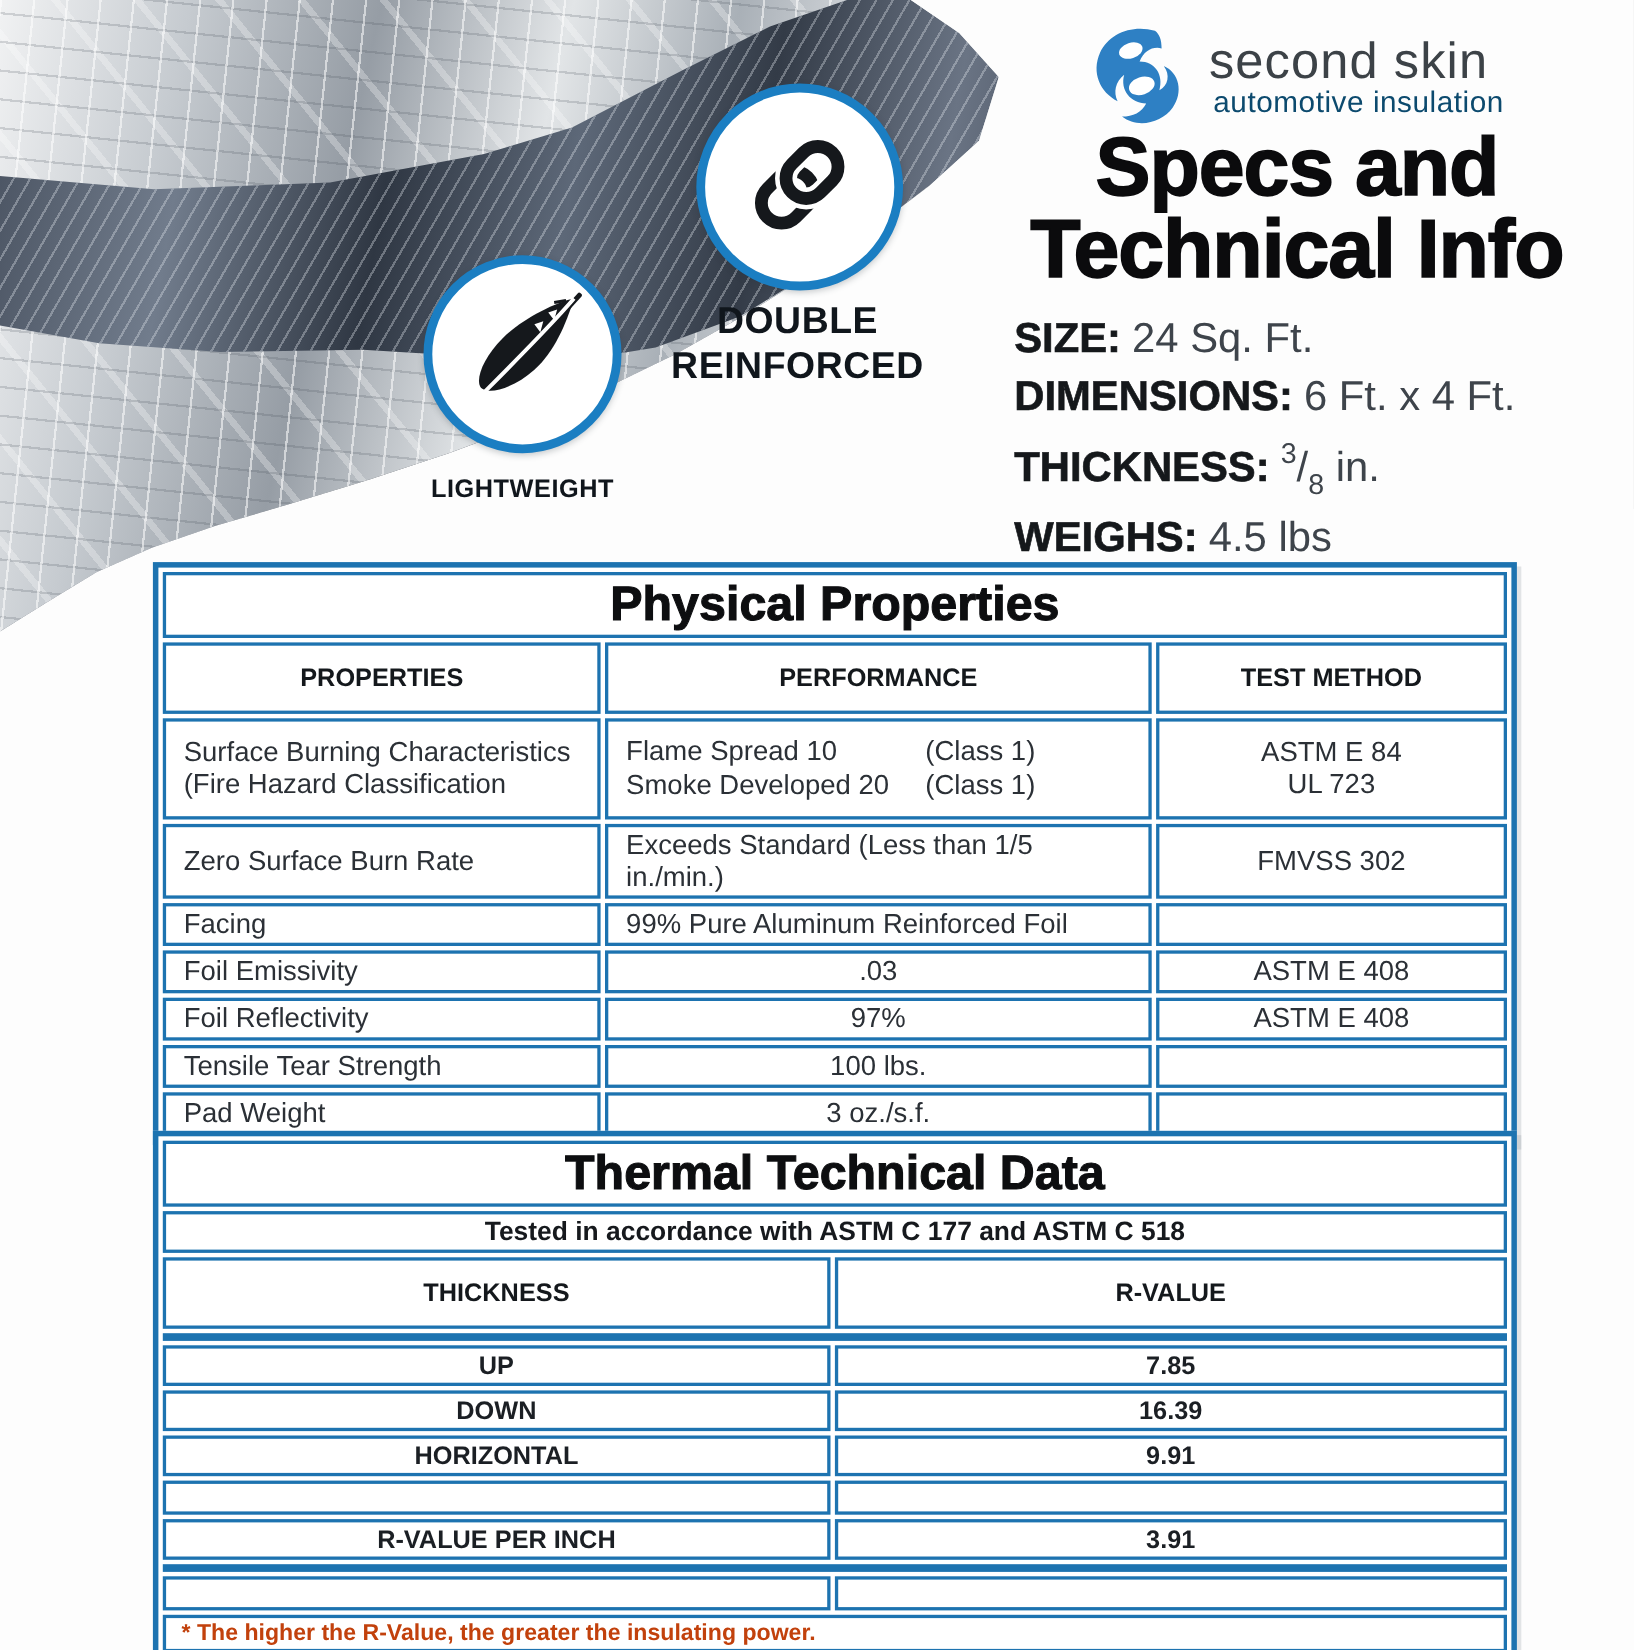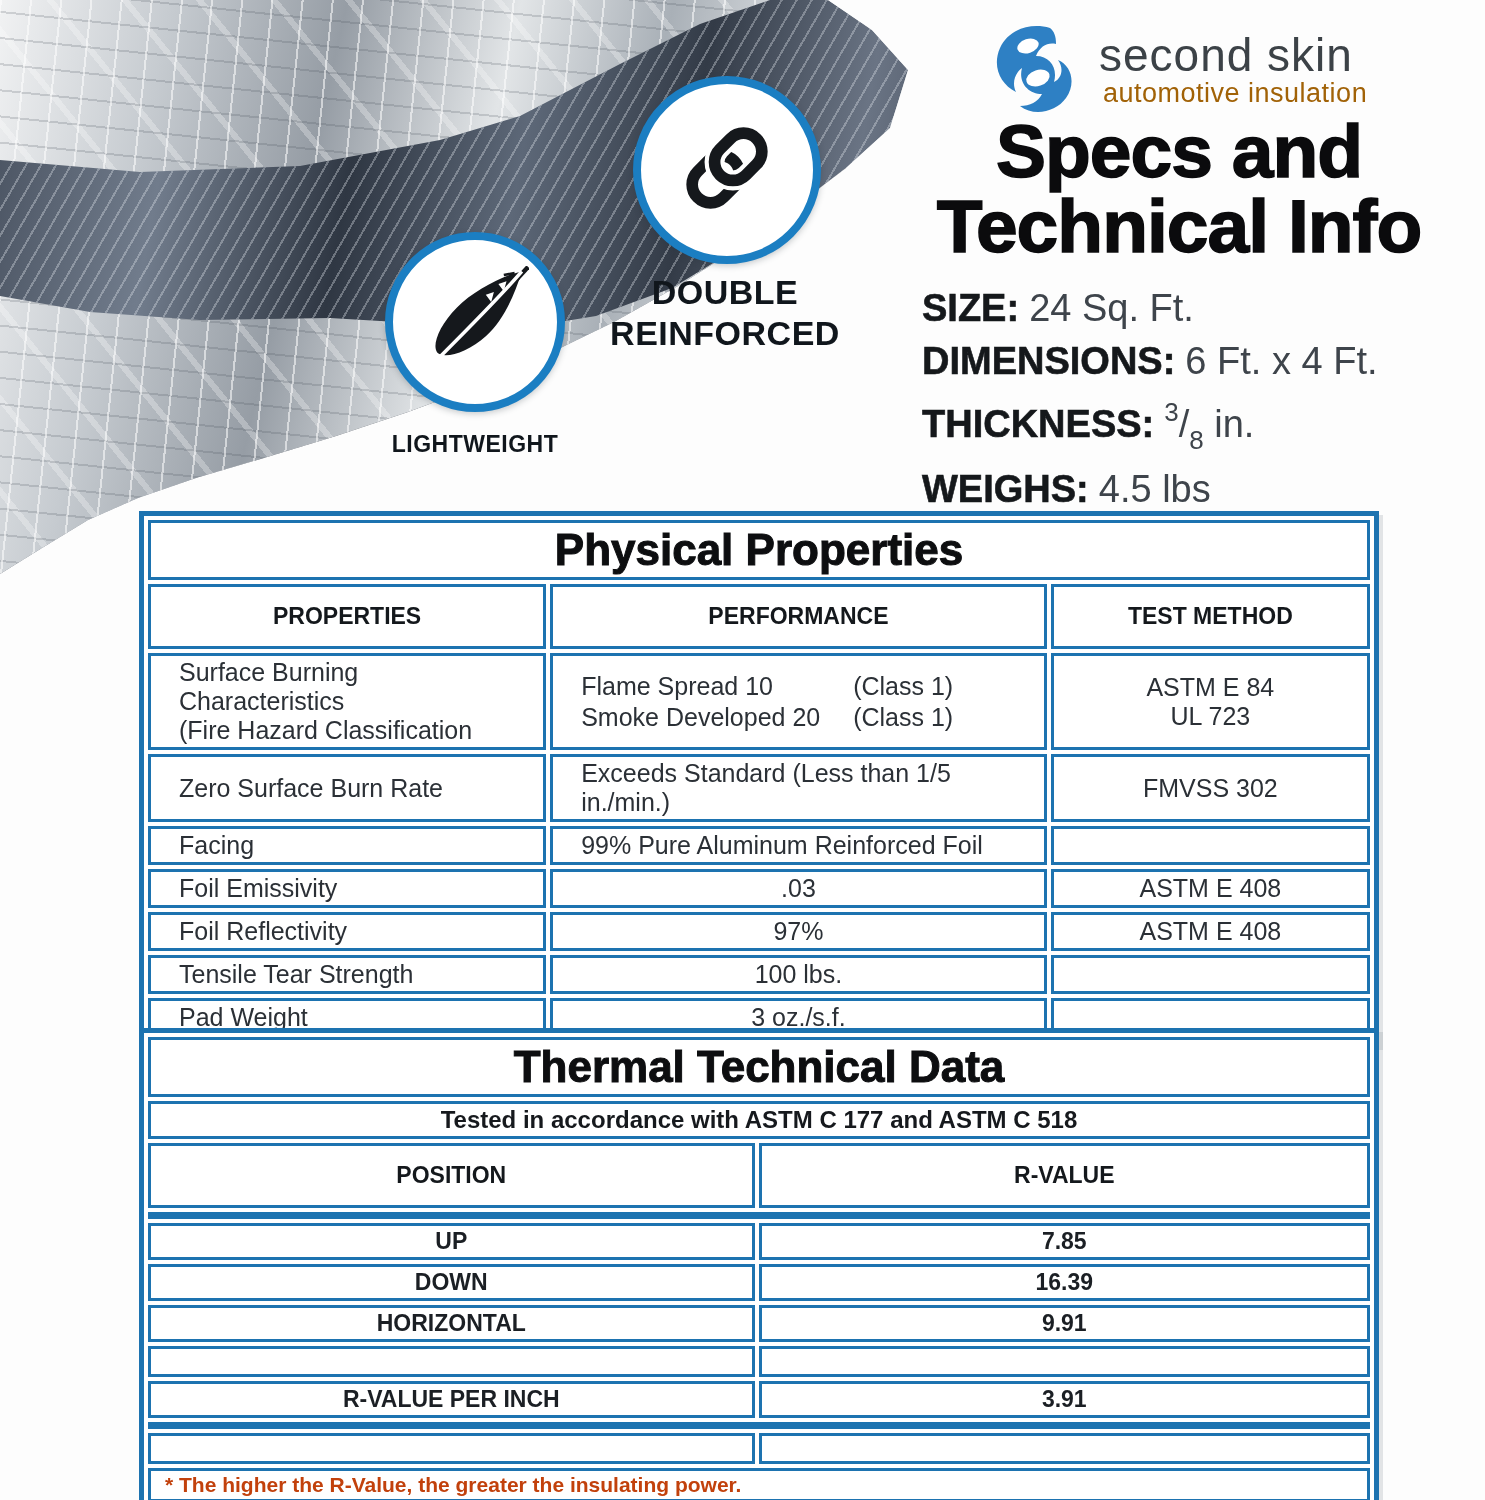--- a/index.html
+++ b/index.html
@@ -43,39 +43,39 @@
   .badge-label{position:absolute;text-align:center;font-weight:700;color:#10161c;
     font-size:34px;line-height:41px;letter-spacing:.5px;}
   .label-link{left:565px;top:272px;width:300px;padding-left:20px;}
   .label-feather{left:322px;top:424px;width:306px;font-size:23px;}
 
   
   .logo{position:absolute;left:983px;top:22px;display:flex;align-items:flex-start;}
   .logo-icon{width:110px;height:100px;flex:0 0 auto;}
   .logo-text{margin-left:6px;padding-top:10px;}
   .logo-name{font-size:46px;line-height:46px;color:#3c4247;letter-spacing:1px;}
-  .logo-tag{font-size:27px;line-height:30px;color:#a16207;letter-spacing:.5px;margin-left:4px;}
+  .logo-tag{font-size:27px;line-height:30px;color:#0c4a6e;letter-spacing:.5px;margin-left:4px;}
 
   
   .heading{position:absolute;left:878px;top:114px;width:602px;text-align:center;
     font-size:75px;line-height:75px;font-weight:700;color:#0b0b0d;letter-spacing:-1px;
     -webkit-text-stroke:1.5px #0b0b0d;}
   .specs{position:absolute;left:922px;top:282px;width:560px;}
   .spec-line{font-size:38px;line-height:53px;color:#3e444b;white-space:nowrap;}
   .spec-label{font-weight:700;color:#15181b;margin-right:10px;-webkit-text-stroke:.6px #15181b;}
   .frac{font-size:38px;}
   .frac sup{font-size:26px;position:relative;top:-2px;}
   .frac sub{font-size:26px;position:relative;top:4px;}
 
   
   .blue-table{position:absolute;border:5px solid var(--tblue);background:#fff;
     box-shadow:4px 4px 0 rgba(130,140,150,.22);}
   .blue-table table{width:100%;border-collapse:separate;border-spacing:4px;}
   .blue-table td{border:3px solid var(--tblue);background:#fff;color:var(--cell);
-    font-size:25px;vertical-align:middle;padding:2px 28px;}
+    font-size:25px;vertical-align:middle;padding:2px 16px;}
   td.c{text-align:center;}
   td.title-cell{font-size:44px;font-weight:700;color:#0d0e10;text-align:center;height:60px;
     -webkit-text-stroke:1px #0d0e10;}
   td.head-cell{font-size:23px;font-weight:700;color:#14181c;text-align:center;height:40px;padding:16px 6px;}
   td.band-cell{background:var(--tblue);border:none;height:7px;padding:0;}
   .pp{left:139px;top:511px;width:1240px;}
   .pp td.data{height:36px;}
   .pp tr.tall td{height:92px;}
   .perf-grid{display:grid;grid-template-columns:272px auto;row-gap:2px;justify-content:start;}
   .tt{left:139px;top:1028px;width:1240px;}
@@ -234,21 +234,21 @@
           <col style="width:50.2%">
         </colgroup>
       <tbody>
           <tr>
             <td class="title-cell" colspan="2">Thermal Technical Data</td>
           </tr>
       <tr>
             <td class="sub-cell" colspan="2">Tested in accordance with ASTM C 177 and ASTM C 518</td>
           </tr>
       <tr>
-        <td class="head-cell">POSITION</td>
+        <td class="head-cell">THICKNESS</td>
         <td class="head-cell">R-VALUE</td>
       </tr>
       <tr>
             <td class="band-cell" colspan="2"></td>
           </tr>
       <tr>
         <td class="data">UP</td>
         <td class="data">7.85</td>
       </tr>
       <tr>

